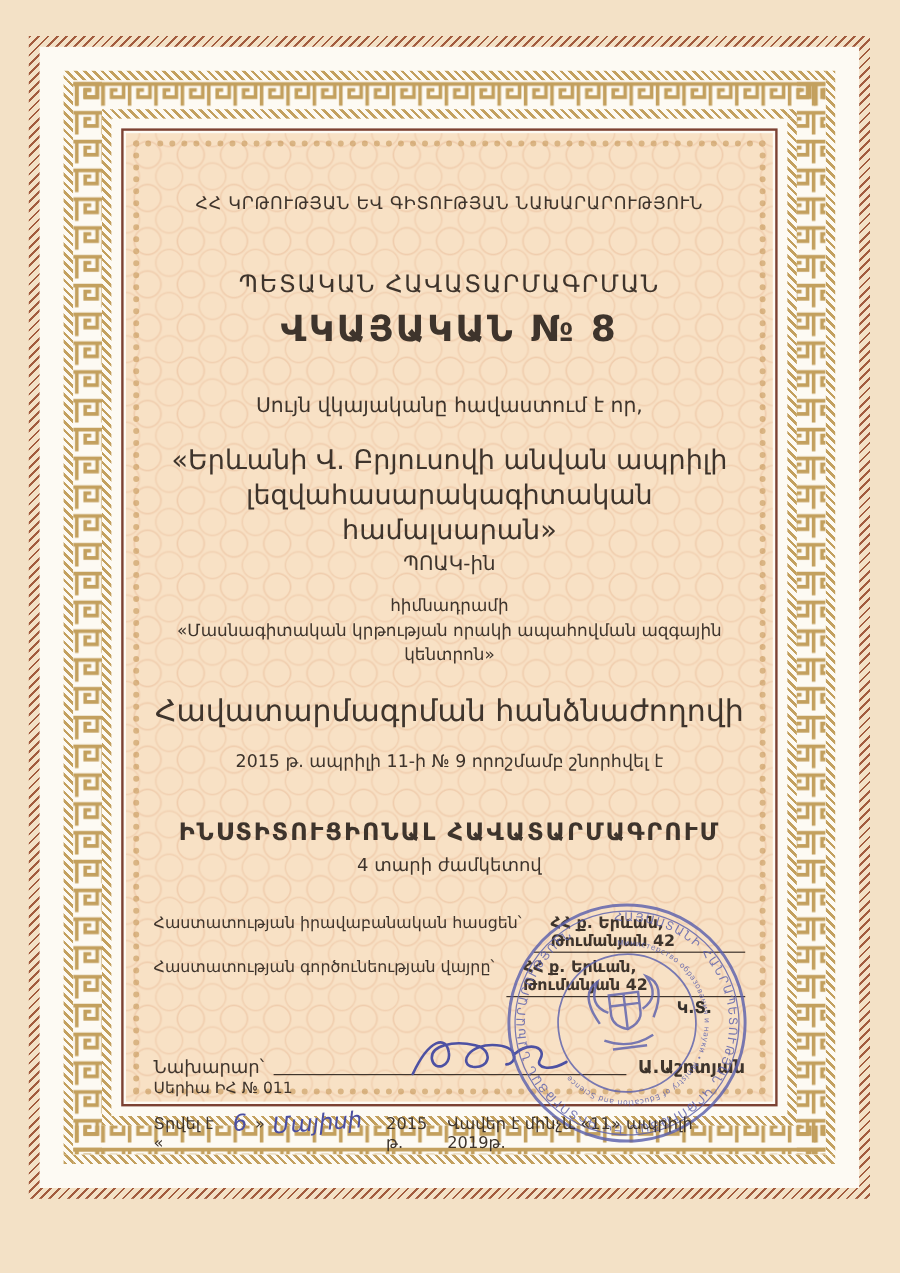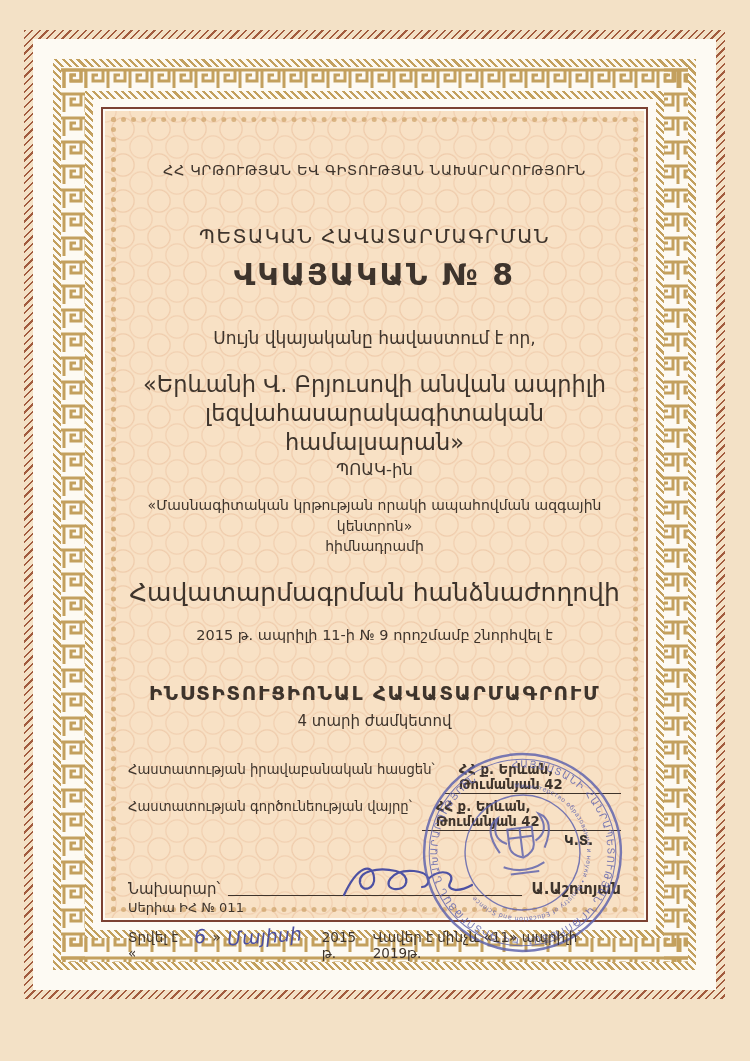--- a/index.html
+++ b/index.html
@@ -121,22 +121,22 @@
 
             <div class="title1">ՊԵՏԱԿԱՆ ՀԱՎԱՏԱՐՄԱԳՐՄԱՆ</div>
             <div class="title2">ՎԿԱՅԱԿԱՆ  № 8</div>
 
             <div class="statement">Սույն վկայականը հավաստում է  որ,</div>
 
             <div class="uni-name">«Երևանի Վ. Բրյուսովի անվան ապրիլի լեզվահասարակագիտական համալսարան»</div>
             <div class="uni-type">ՊՈԱԿ-ին</div>
 
             <div class="center-org">
+              <div>հիմնադրամի</div>
               <div>«Մասնագիտական կրթության որակի ապահովման ազգային կենտրոն»</div>
-              <div>հիմնադրամի</div>
             </div>
 
             <div class="commission">Հավատարմագրման հանձնաժողովի</div>
             <div class="decision">2015 թ. ապրիլի 11-ի   № 9  որոշմամբ շնորհվել է</div>
 
             <div class="award">ԻՆՍՏԻՏՈՒՑԻՈՆԱԼ  ՀԱՎԱՏԱՐՄԱԳՐՈՒՄ</div>
             <div class="duration">4 տարի ժամկետով</div>
 
             <div class="addresses">
               <div class="addr-row">

